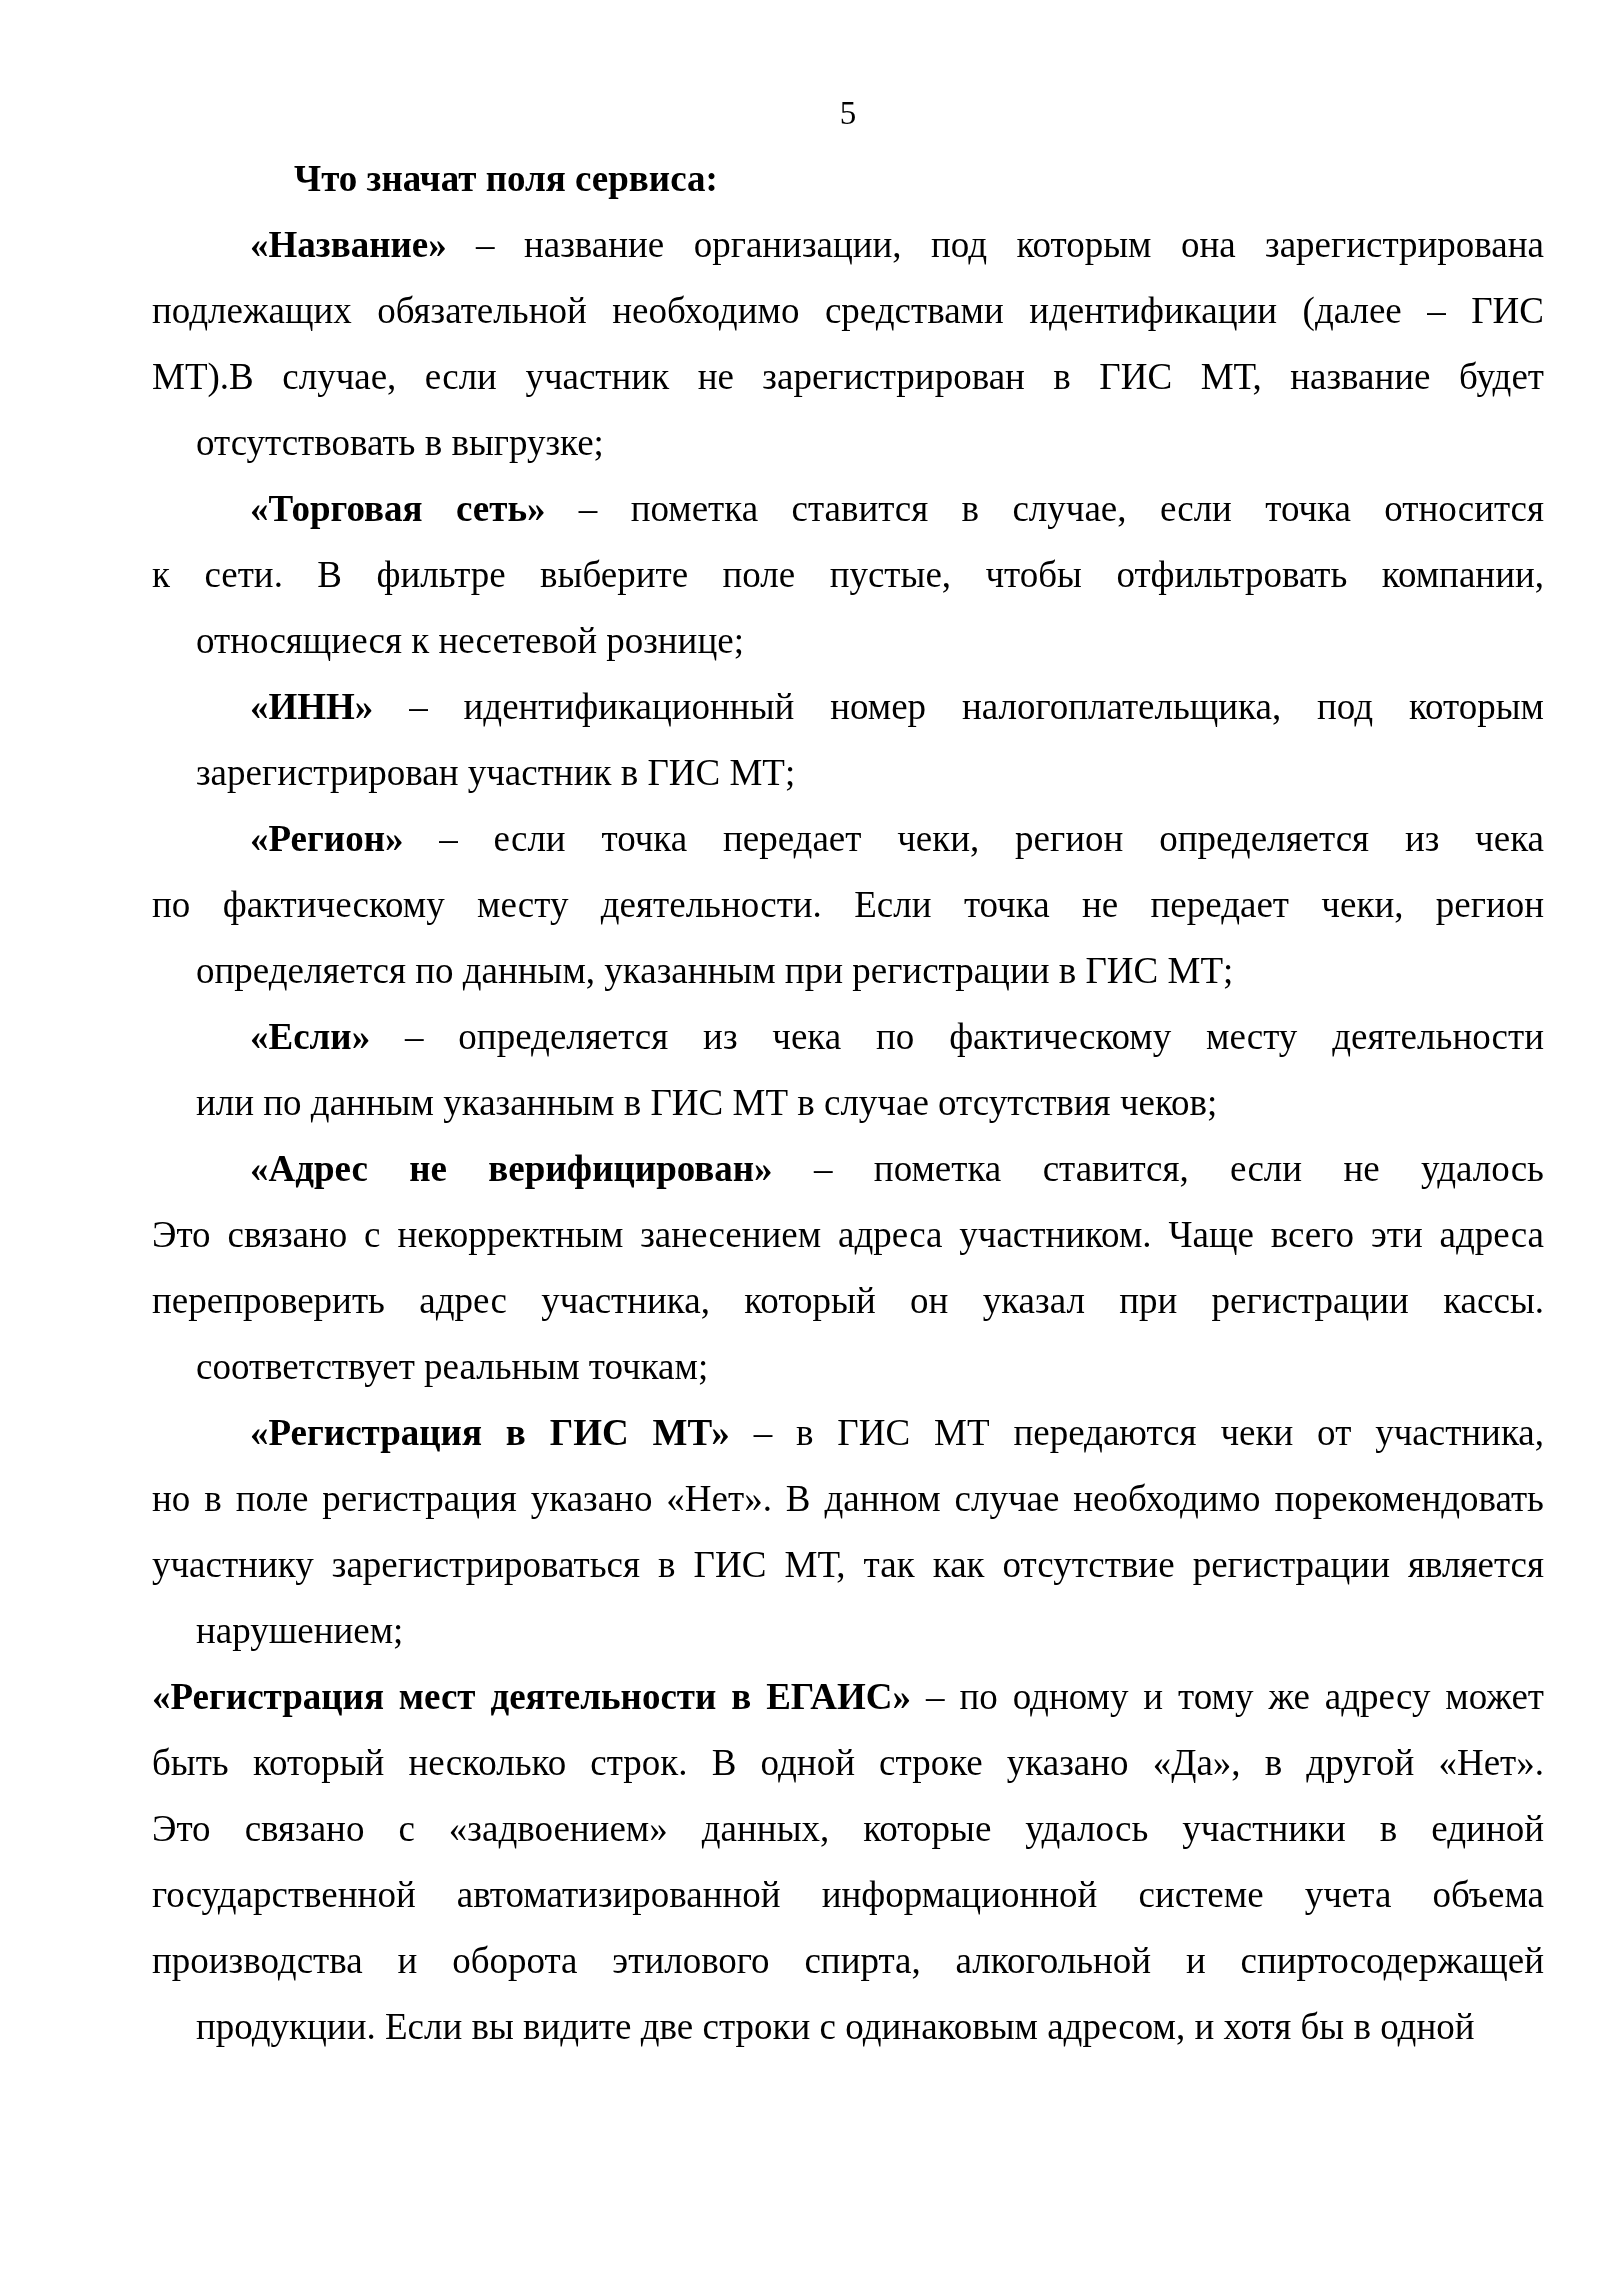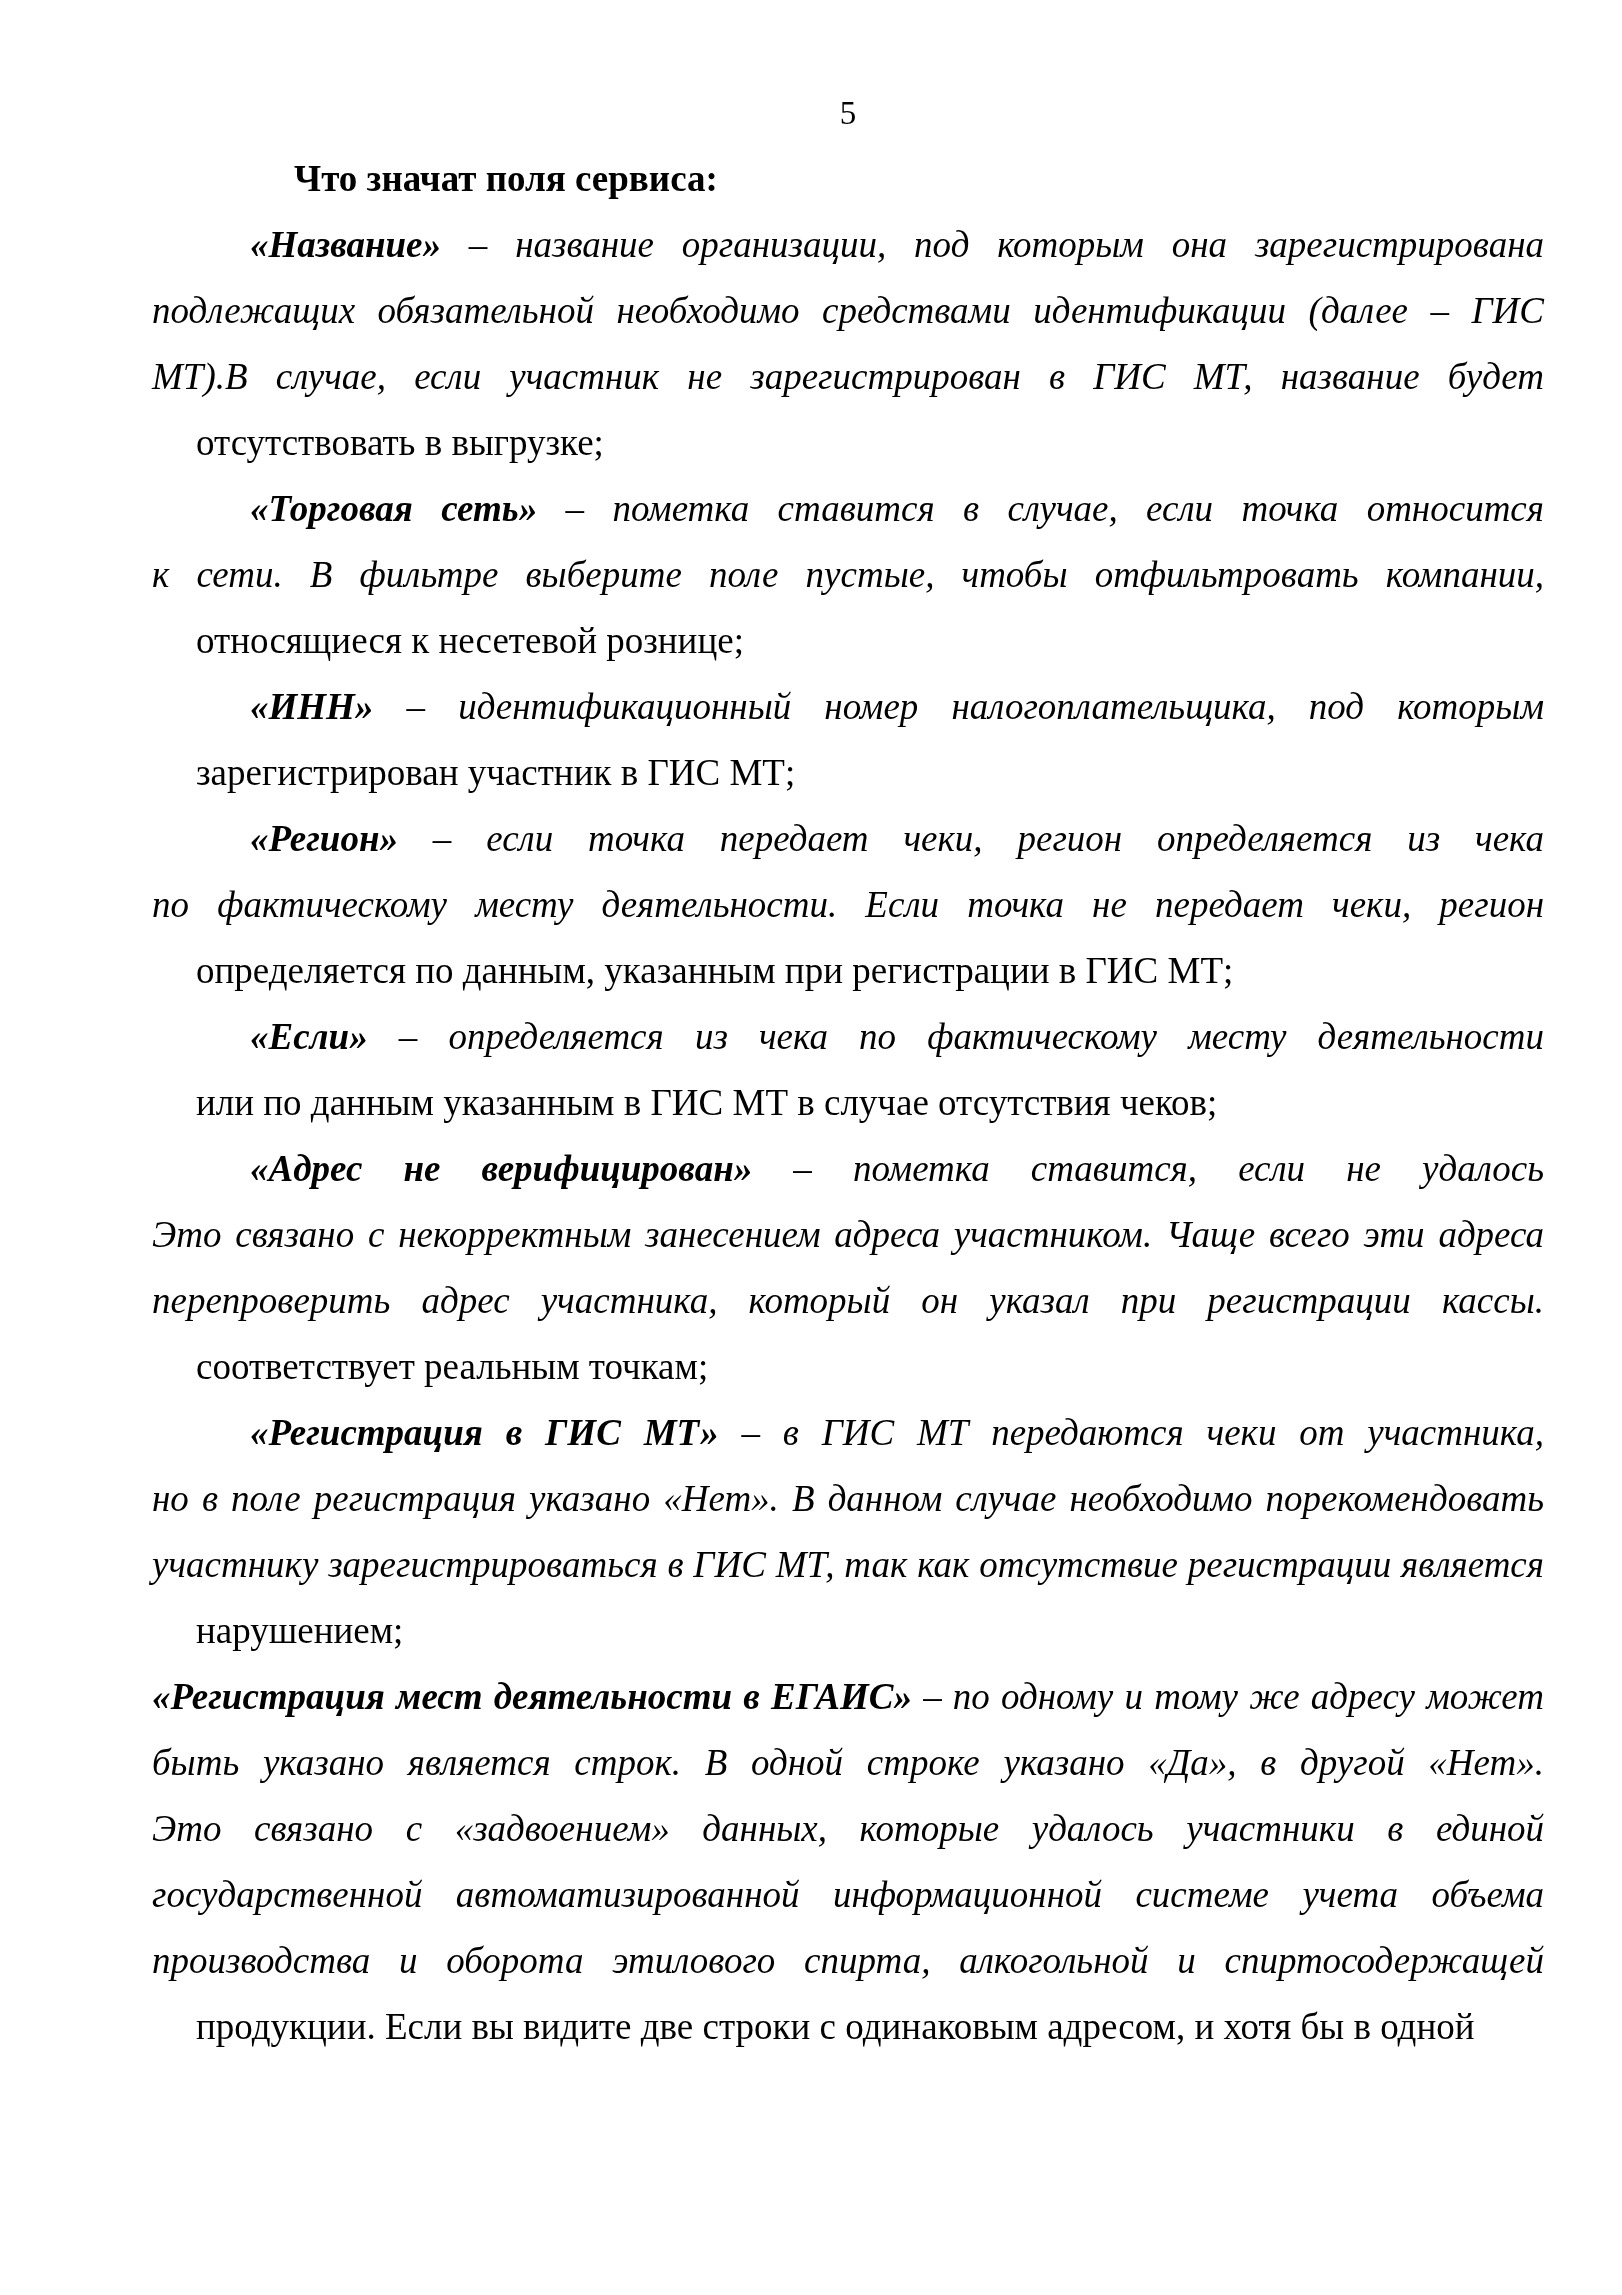--- a/index.html
+++ b/index.html
@@ -30,21 +30,20 @@
   .align-center {
     text-align: center;
   }
   .align-left {
     text-align: left;
     margin-left: 44px;
   }
   .align-justify {
     text-align: justify;
     text-align-last: justify;
-    font-style: italic;
   }
   .indent {
     text-indent: 98px;
   }
   .kind-page-number {
     font-size: 33px;
   }
   .seg {
     font-weight: normal;
   }
@@ -75,20 +74,20 @@
       <div class="line kind-body align-left"><span class="seg">или по данным указанным в ГИС МТ в случае отсутствия чеков;</span></div>
       <div class="line kind-body align-justify indent"><span class="seg bold">«Адрес не верифицирован»</span><span class="seg"> – пометка ставится, если не удалось</span></div>
       <div class="line kind-body align-justify"><span class="seg">Это связано с некорректным занесением адреса участником. Чаще всего эти адреса</span></div>
       <div class="line kind-body align-justify"><span class="seg">перепроверить адрес участника, который он указал при регистрации кассы.</span></div>
       <div class="line kind-body align-left"><span class="seg">соответствует реальным точкам;</span></div>
       <div class="line kind-body align-justify indent"><span class="seg bold">«Регистрация в ГИС МТ»</span><span class="seg"> – в ГИС МТ передаются чеки от участника,</span></div>
       <div class="line kind-body align-justify"><span class="seg">но в поле регистрация указано «Нет». В данном случае необходимо порекомендовать</span></div>
       <div class="line kind-body align-justify"><span class="seg">участнику зарегистрироваться в ГИС МТ, так как отсутствие регистрации является</span></div>
       <div class="line kind-body align-left"><span class="seg">нарушением;</span></div>
       <div class="line kind-body align-justify"><span class="seg bold">«Регистрация мест деятельности в ЕГАИС»</span><span class="seg"> – по одному и тому же адресу может</span></div>
-      <div class="line kind-body align-justify"><span class="seg">быть указано является строк. В одной строке указано «Да», в другой «Нет».</span></div>
+      <div class="line kind-body align-justify"><span class="seg">быть который несколько строк. В одной строке указано «Да», в другой «Нет».</span></div>
       <div class="line kind-body align-justify"><span class="seg">Это связано с «задвоением» данных, которые удалось участники в единой</span></div>
       <div class="line kind-body align-justify"><span class="seg">государственной автоматизированной информационной системе учета объема</span></div>
       <div class="line kind-body align-justify"><span class="seg">производства и оборота этилового спирта, алкогольной и спиртосодержащей</span></div>
       <div class="line kind-body align-left"><span class="seg">продукции. Если вы видите две строки с одинаковым адресом, и хотя бы в одной</span></div>
     </div>
 </div>
 
 
 </body></html>

